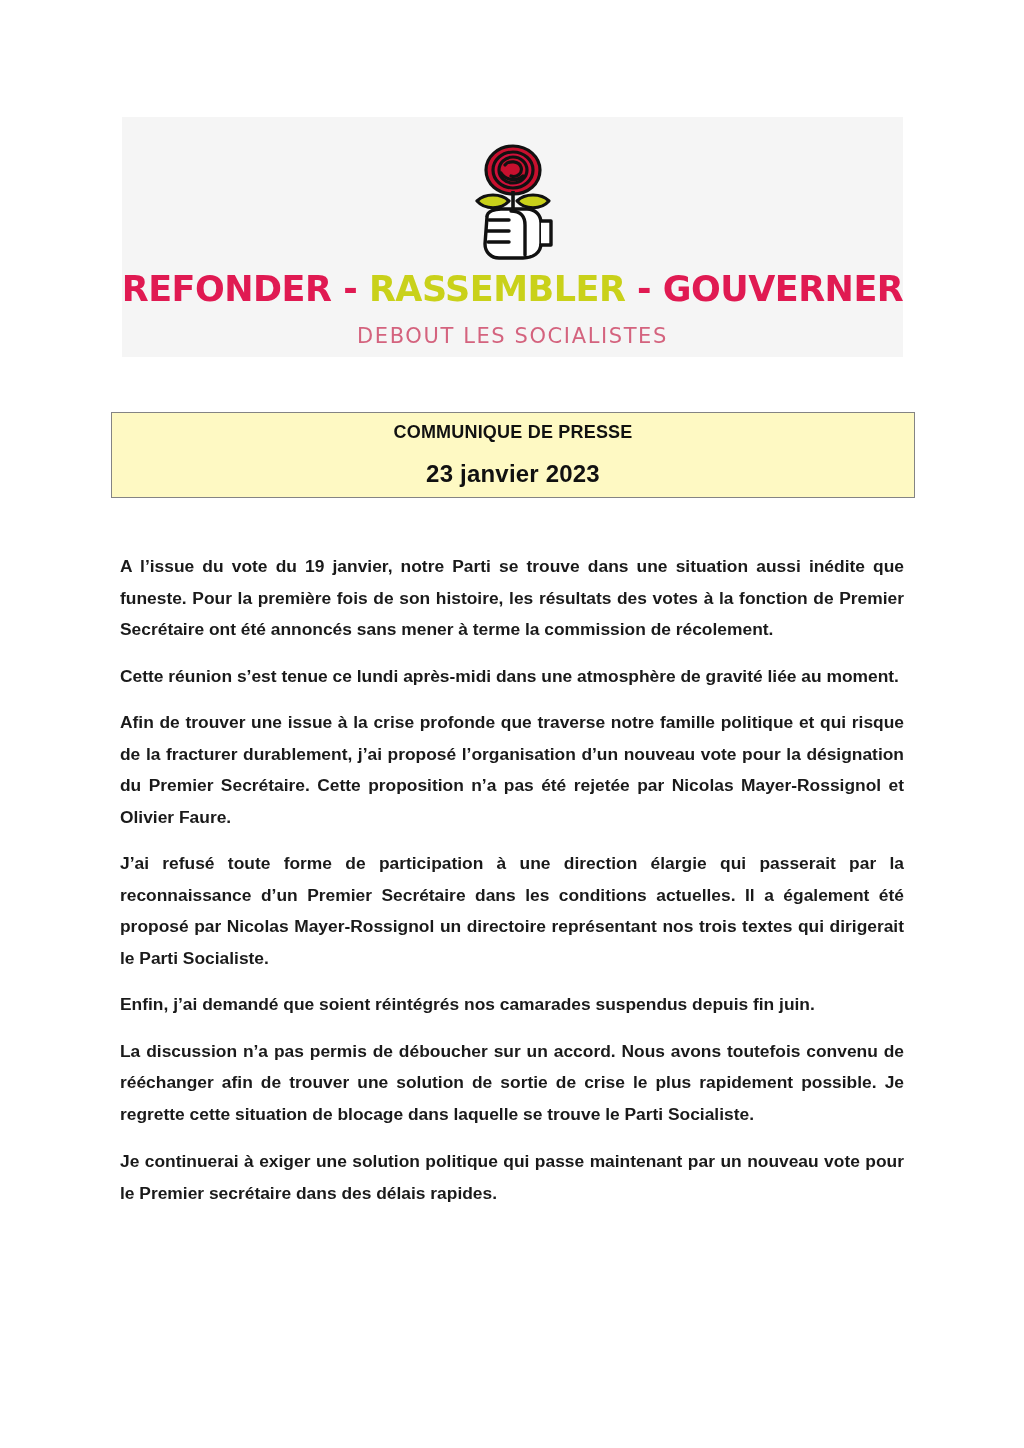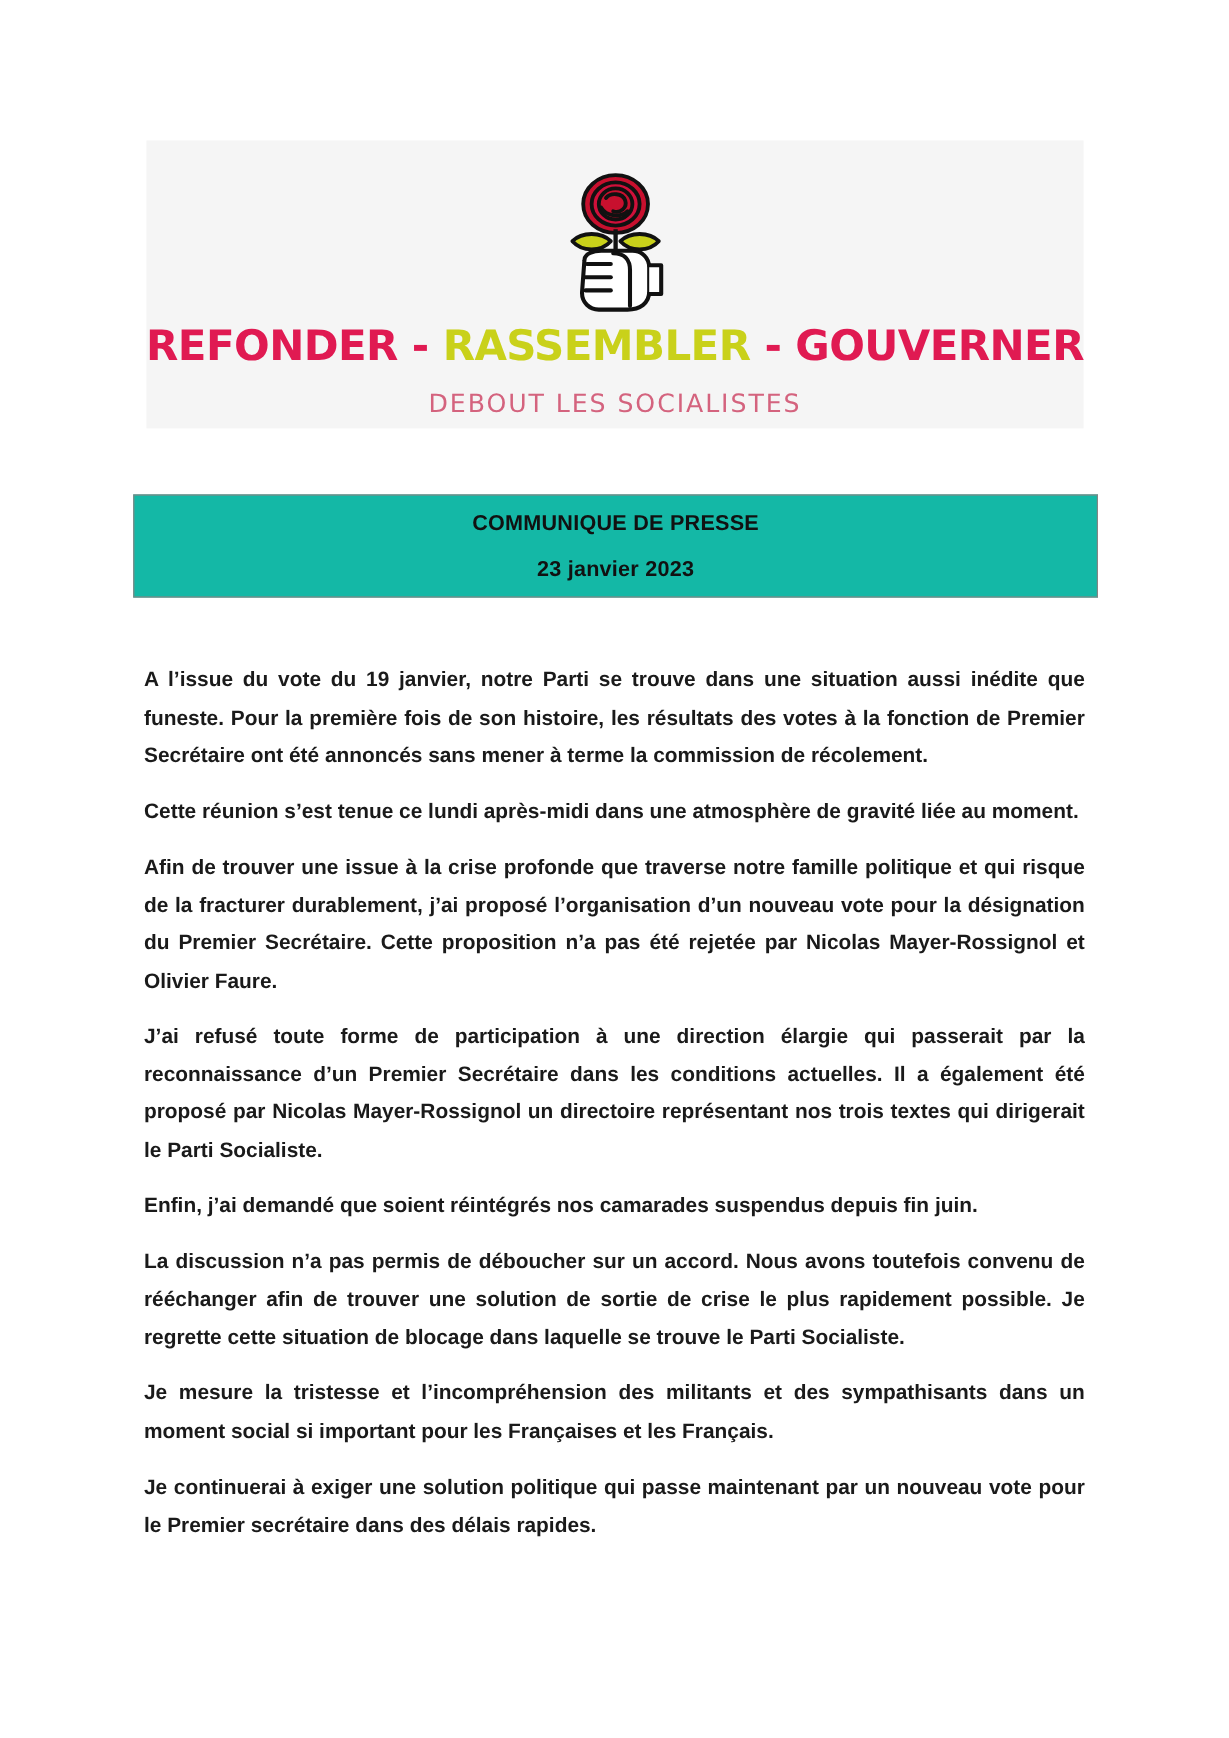--- a/index.html
+++ b/index.html
@@ -78,32 +78,32 @@
     left: 111px;
     top: 412px;
     width: 804px;
     height: 86px;
     border: 1.5px solid #848484;
     box-sizing: border-box;
     display: flex;
     flex-direction: column;
     align-items: center;
     justify-content: center;
-    background: #14b8a6;
+    background: #fef9c3;
   }
   .title-main {
     font-weight: 700;
     font-size: 18px;
     letter-spacing: 0.2px;
     color: #111111;
     margin-bottom: 17px;
   }
   .title-date {
     font-weight: 700;
-    font-size: 18px;
+    font-size: 24px;
     letter-spacing: 0.2px;
     color: #111111;
   }
 
   
   .body-text {
     position: absolute;
     left: 120px;
     top: 551px;
     width: 784px;
@@ -169,17 +169,16 @@
     <div class="title-date">23 janvier 2023</div>
   </div>
 
   <div class="body-text">
     <p class="para">A l’issue du vote du 19 janvier, notre Parti se trouve dans une situation aussi inédite que funeste. Pour la première fois de son histoire, les résultats des votes à la fonction de Premier Secrétaire ont été annoncés sans mener à terme la commission de récolement.</p>
     <p class="para">Cette réunion s’est tenue ce lundi après-midi dans une atmosphère de gravité liée au moment.</p>
     <p class="para">Afin de trouver une issue à la crise profonde que traverse notre famille politique et qui risque de la fracturer durablement, j’ai proposé l’organisation d’un nouveau vote pour la désignation du Premier Secrétaire. Cette proposition n’a pas été rejetée par Nicolas Mayer-Rossignol et Olivier Faure.</p>
     <p class="para">J’ai refusé toute forme de participation à une direction élargie qui passerait par la reconnaissance d’un Premier Secrétaire dans les conditions actuelles. Il a également été proposé par Nicolas Mayer-Rossignol un directoire représentant nos trois textes qui dirigerait le Parti Socialiste.</p>
     <p class="para">Enfin, j’ai demandé que soient réintégrés nos camarades suspendus depuis fin juin.</p>
     <p class="para">La discussion n’a pas permis de déboucher sur un accord. Nous avons toutefois convenu de rééchanger afin de trouver une solution de sortie de crise le plus rapidement possible. Je regrette cette situation de blocage dans laquelle se trouve le Parti Socialiste.</p>
-    <p class="para">Je mesure la tristesse et l’incompréhension des militants et des sympathisants dans un moment social si important pour les Françaises et les Français.</p>
     <p class="para bold">Je continuerai à exiger une solution politique qui passe maintenant par un nouveau vote pour le Premier secrétaire dans des délais rapides.</p>
   </div>
 
 </div>
 
 </body></html>

